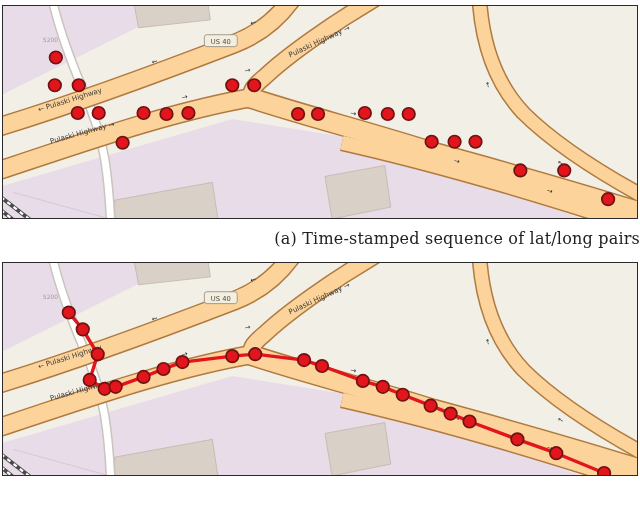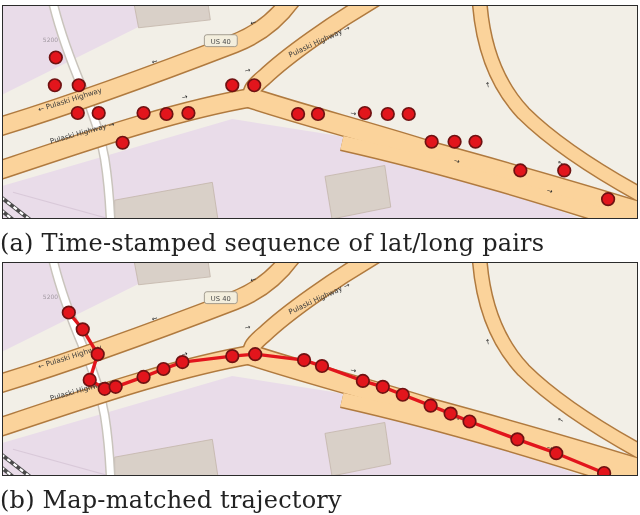--- a/index.html
+++ b/index.html
@@ -3,22 +3,22 @@
 <meta charset="utf-8">
 <style>
   html,body{margin:0;padding:0;background:#fff;}
   .figure{position:relative;width:640px;height:515px;background:#ffffff;overflow:hidden;
           font-family:"DejaVu Serif", serif;}
   .map-frame{position:absolute;left:2px;width:636px;height:214px;
              border:1.5px solid #2b2b2b;box-sizing:border-box;background:#f2efe7;}
   #panel-a{top:5px;}
   #panel-b{top:262px;}
   .map-svg{display:block;width:100%;height:100%;}
-  .caption{position:absolute;left:0;width:640px;text-align:left;
-           font-size:24px;color:#222;letter-spacing:.2px;}
+  .caption{position:absolute;left:0;width:640px;text-align:right;
+           font-size:16px;color:#222;letter-spacing:.2px;}
   #caption-a{top:229px;}
   #caption-b{top:486px;}
   
   .bg{fill:#f2efe7;}
   .pink{fill:#e9dce9;}
   .faint-line{stroke:#d9c9d9;stroke-width:1.2;fill:none;}
   .bld{fill:#d9d0c8;stroke:#c2b5a9;stroke-width:.8;}
   .rail-base{stroke:#4a4a4a;stroke-width:4;fill:none;}
   .rail-dash{stroke:#ffffff;stroke-width:2.2;fill:none;stroke-dasharray:4 4;}
   .wroad-case{fill:none;stroke:#c9c4bc;}
@@ -267,14 +267,13 @@
         <circle cx="381" cy="125" r="6.3" fill="#e2151c" stroke="#6f1212" stroke-width="1.7"></circle>
         <circle cx="401" cy="133" r="6.3" fill="#e2151c" stroke="#6f1212" stroke-width="1.7"></circle>
         <circle cx="429" cy="144" r="6.3" fill="#e2151c" stroke="#6f1212" stroke-width="1.7"></circle>
         <circle cx="449" cy="152" r="6.3" fill="#e2151c" stroke="#6f1212" stroke-width="1.7"></circle>
         <circle cx="468" cy="160" r="6.3" fill="#e2151c" stroke="#6f1212" stroke-width="1.7"></circle>
         <circle cx="516" cy="178" r="6.3" fill="#e2151c" stroke="#6f1212" stroke-width="1.7"></circle>
         <circle cx="555" cy="192" r="6.3" fill="#e2151c" stroke="#6f1212" stroke-width="1.7"></circle>
         <circle cx="603" cy="212" r="6.3" fill="#e2151c" stroke="#6f1212" stroke-width="1.7"></circle>
       </svg>
   </div>
-  <div class="caption" id="caption-b">(b) Map-matched trajectory</div>
 </div>
 
 </body></html>

